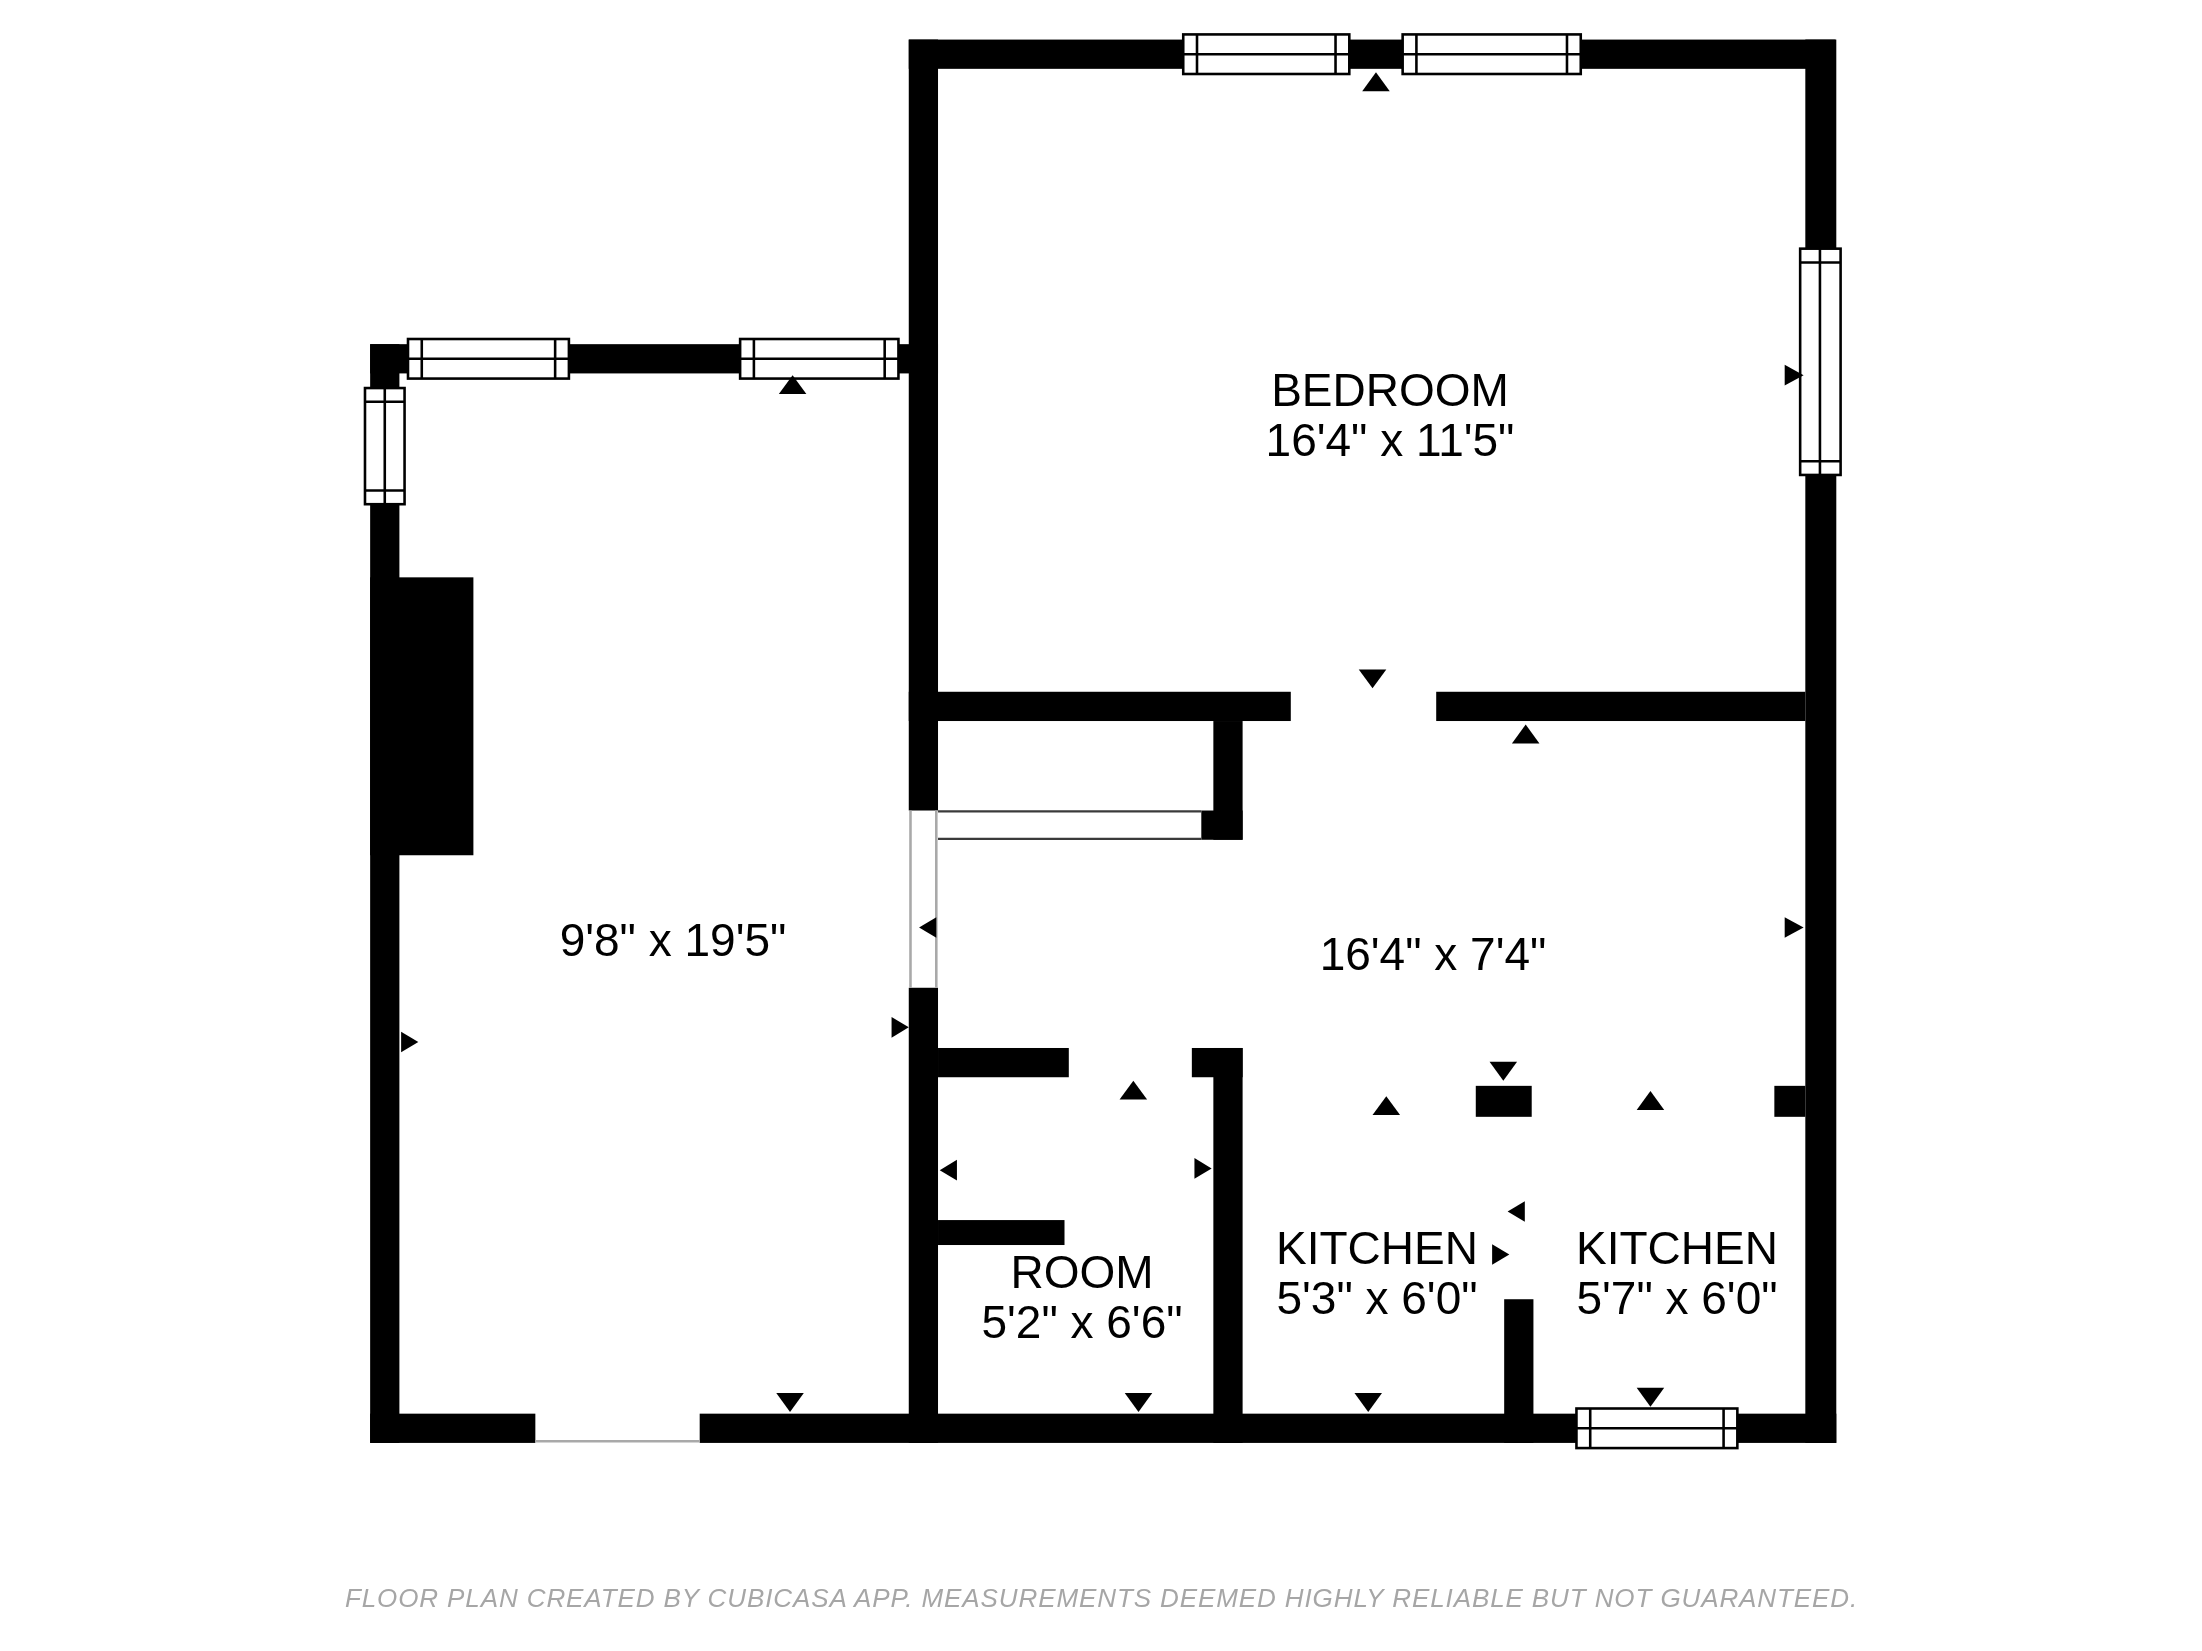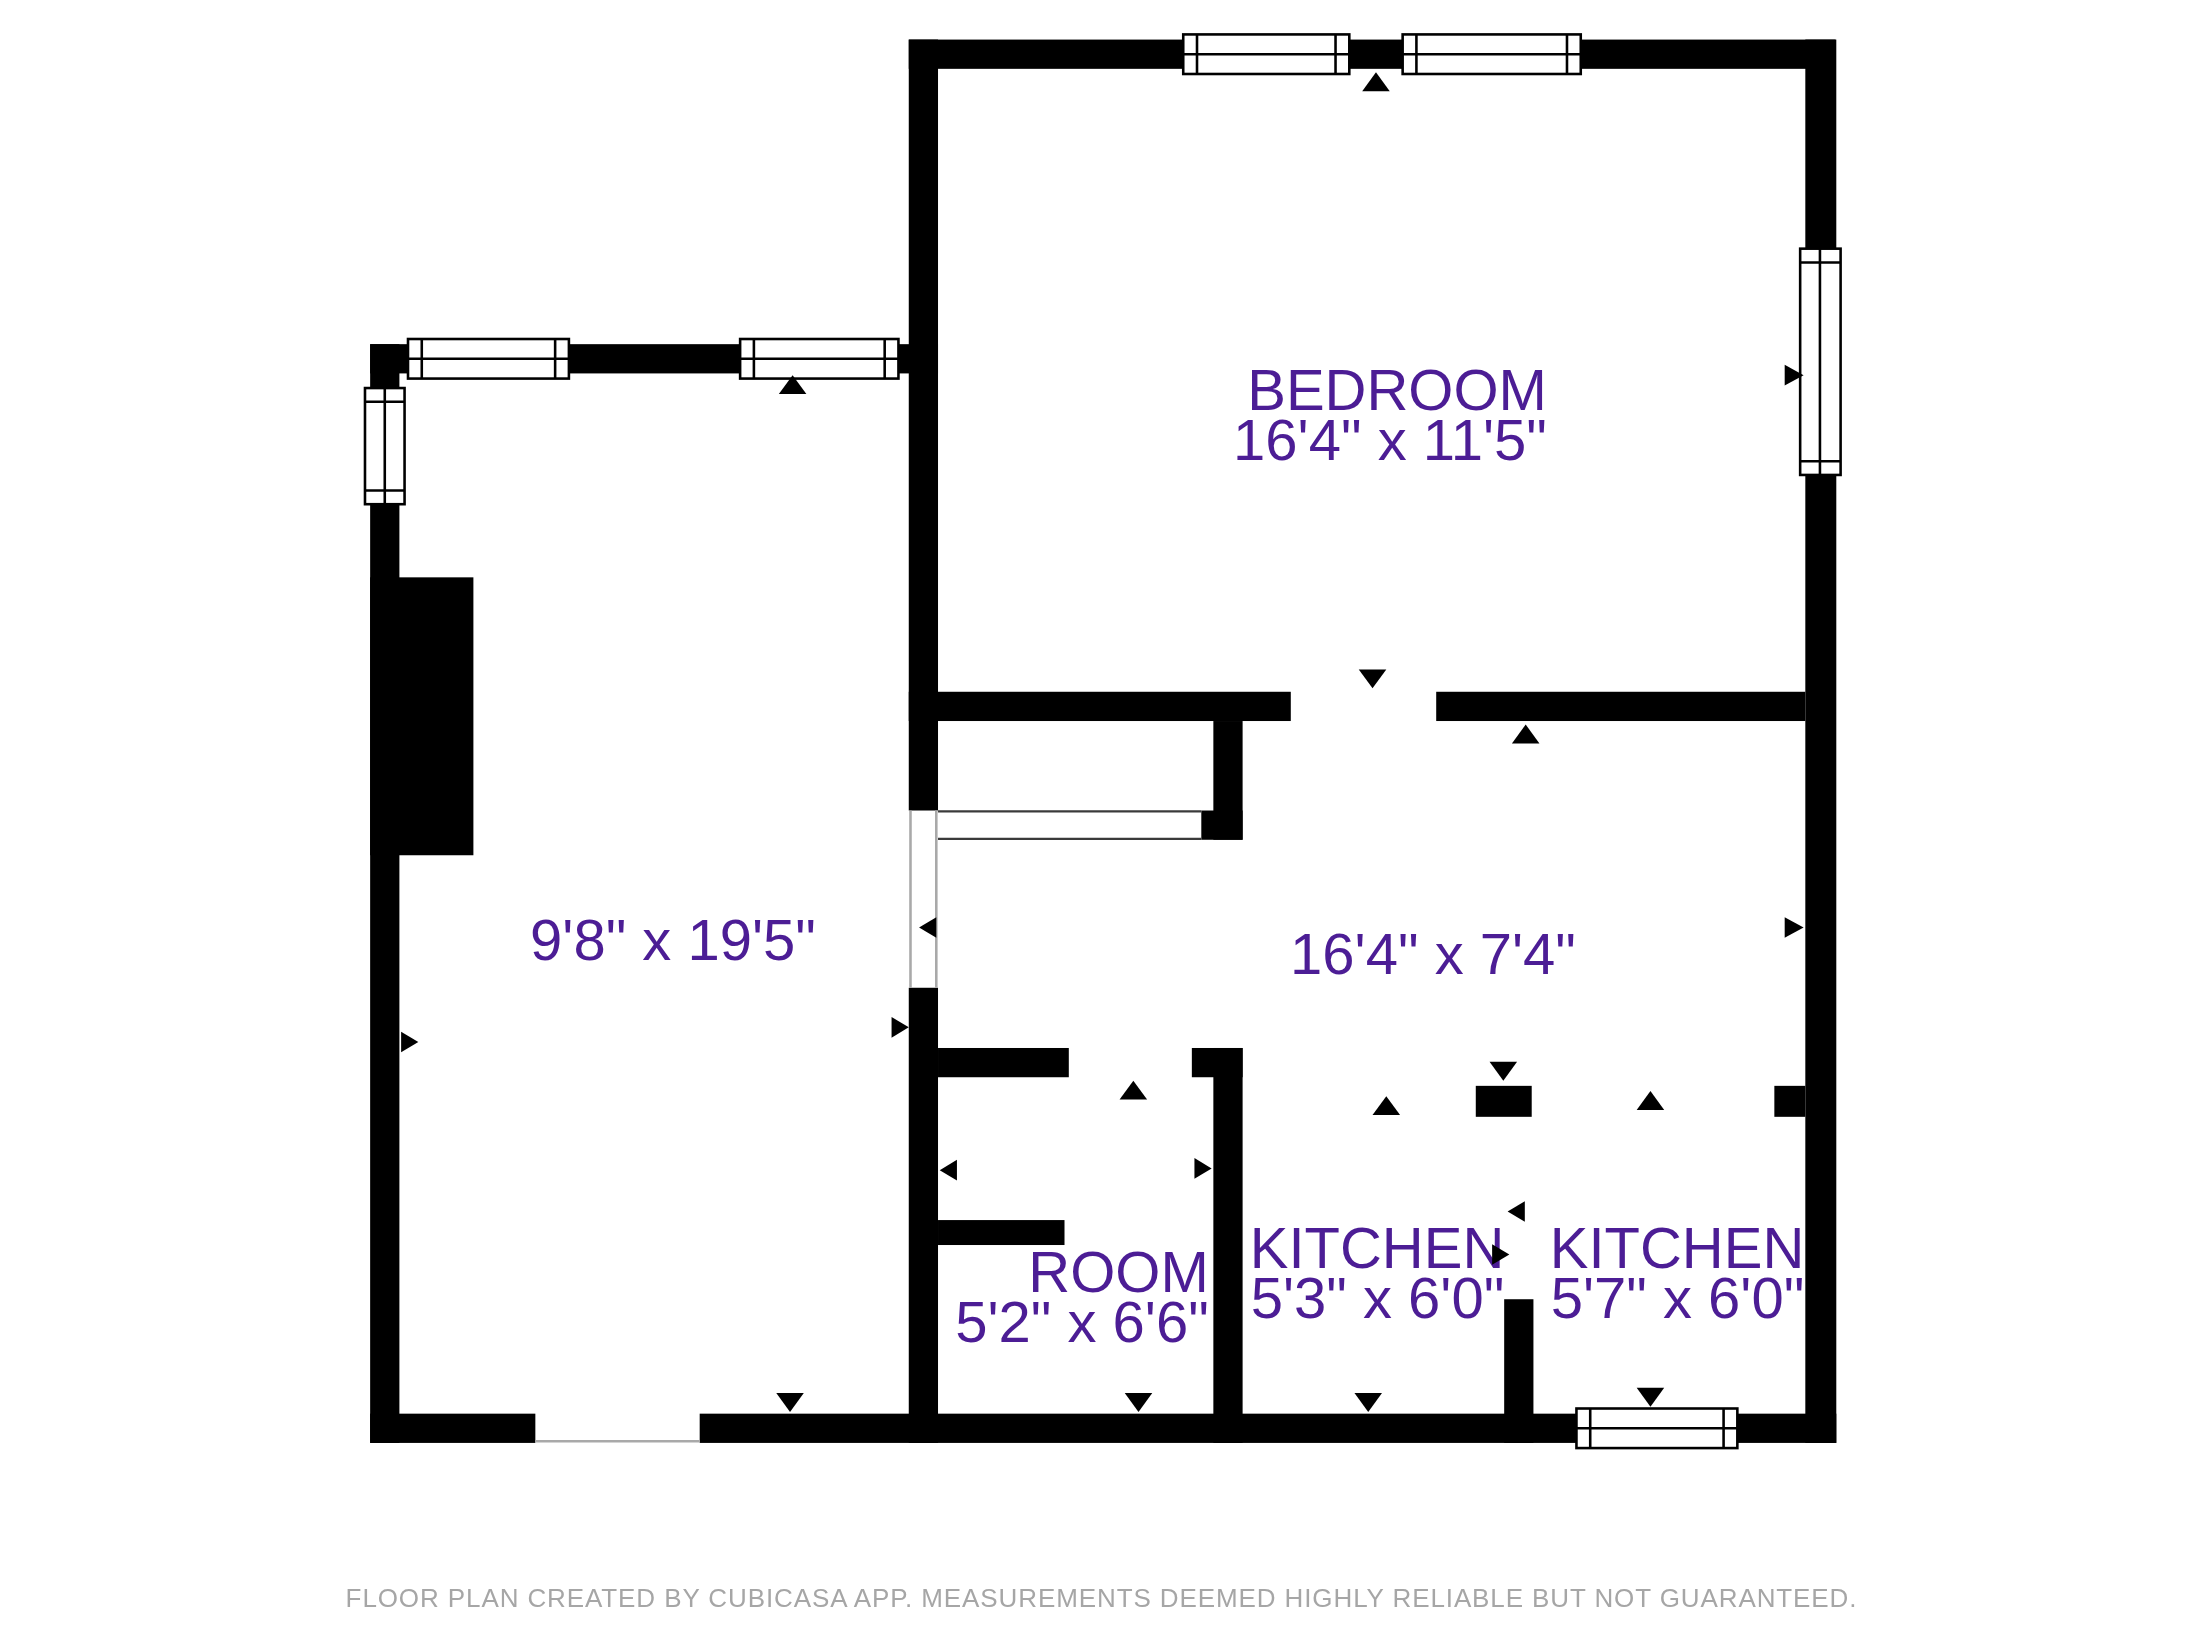--- a/index.html
+++ b/index.html
@@ -3,29 +3,30 @@
 <meta charset="utf-8">
 <style>
   html,body{margin:0;padding:0;}
   body{
     width:2203px;height:1652px;position:relative;overflow:hidden;
     background:#ffffff;
     font-family:"Liberation Sans","DejaVu Sans",sans-serif;
   }
   .room-label{
     position:absolute;transform:translate(-50%,-50%);
-    text-align:right;white-space:nowrap;
-    font-size:58px;line-height:50px;color:#4c1d95;z-index:1;
+    text-align:center;white-space:nowrap;
+    font-size:46px;line-height:50px;color:#000000;z-index:1;
   }
   .room-label .dims{display:block;}
   #plan-svg{position:absolute;left:0;top:0;z-index:2;pointer-events:none;}
   .footer{
     position:absolute;left:0;top:1583px;width:100%;
     text-align:center;font-size:26px;letter-spacing:0.9px;
     z-index:1;
+    font-style:italic;
   }
 </style>
 </head>
 <body style="background: rgb(255, 255, 255);">
 
 <div class="room-label" style="left:1390px;top:415px">
   <span>BEDROOM</span>
   <span class="dims">16'4" x 11'5"</span>
 </div>
 <div class="room-label" style="left:673px;top:940px">

